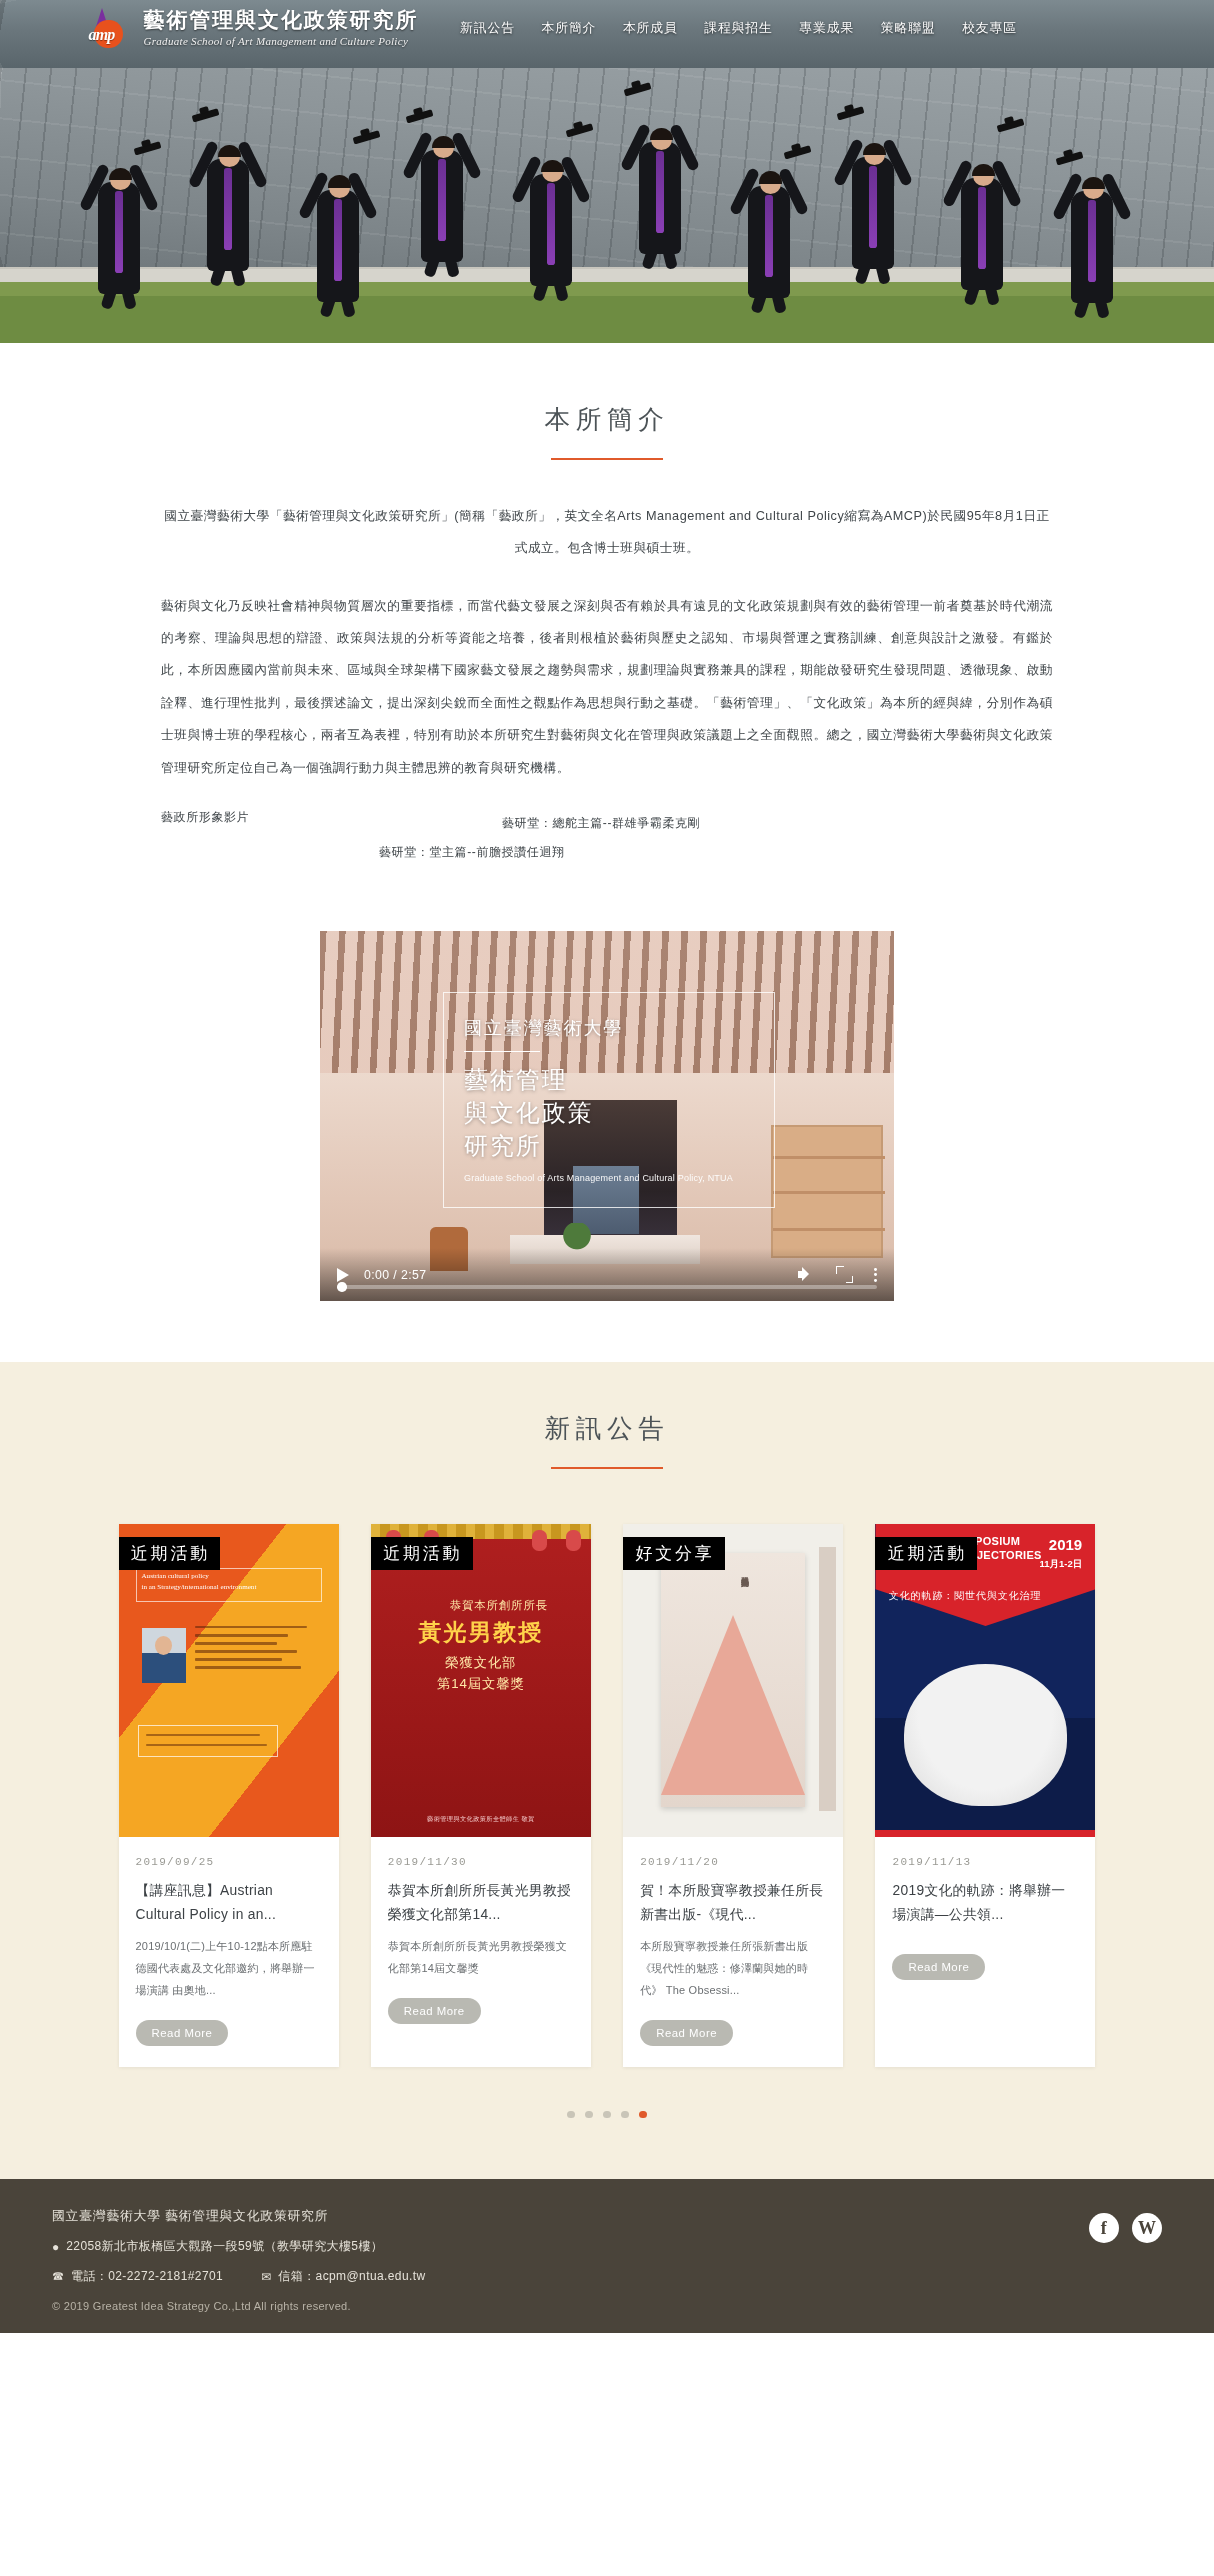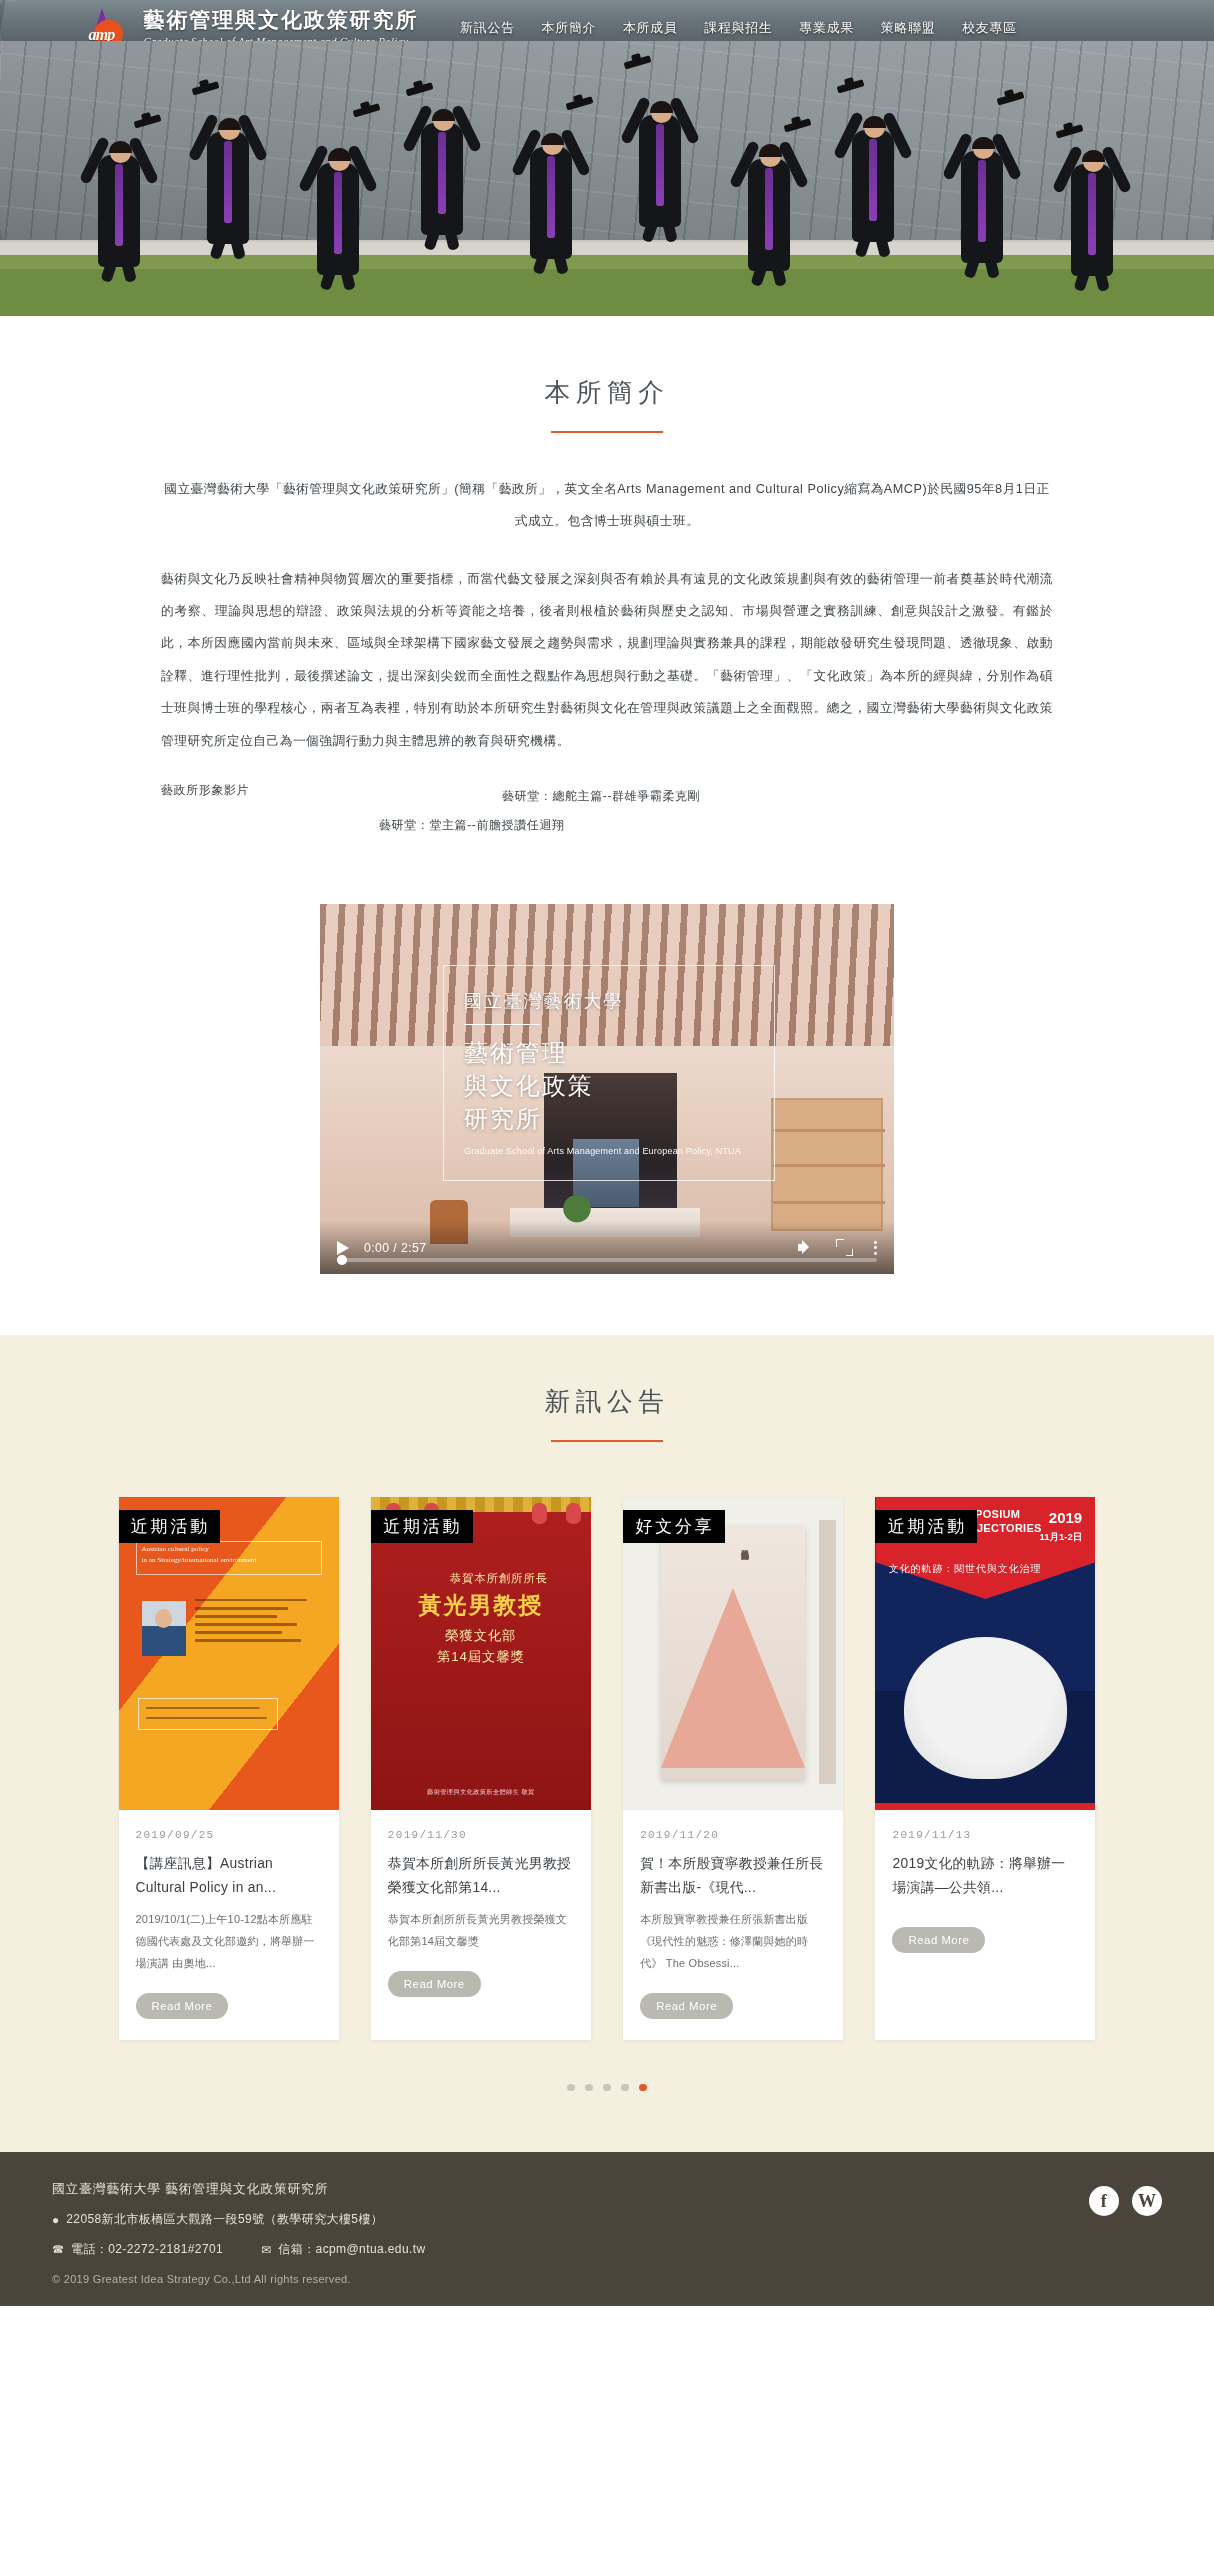--- a/index.html
+++ b/index.html
@@ -8,21 +8,21 @@
   body {
     font-family:"Liberation Sans", sans-serif;
     background:#ffffff;
     color:#333;
     -webkit-font-smoothing:antialiased;
   }
 
   
   .header {
     position:relative;
-    height:41px;
+    height:68px;
     width:1214px;
     overflow:hidden;
     background:#5d6a72;
   }
   .header-bg {
     position:absolute; inset:0;
     background:
       linear-gradient(118deg, rgba(255,255,255,.10) 0 1.9px, transparent 1.9px 36px),
       linear-gradient(62deg, rgba(255,255,255,.08) 0 2.8px, transparent 2.8px 44px),
       linear-gradient(100deg, rgba(0,0,0,.16) 0 5.7px, transparent 5.7px 66px),
@@ -527,21 +527,21 @@
     </div>
     <div class="v-overlay"></div>
     <div class="v-text">
       <div class="v-t1">國立臺灣藝術大學</div>
       <div class="v-line"></div>
       <div class="v-t2" id="vt2">
           <div>藝術管理</div>
           <div>與文化政策</div>
           <div>研究所</div>
         </div>
-      <div class="v-t3">Graduate School of Arts Management and European Policy, NTUA</div>
+      <div class="v-t3">Graduate School of Arts Management and Cultural Policy, NTUA</div>
     </div>
     <div class="v-ctrl">
       <div class="v-play"></div>
       <div class="v-time">0:00 / 2:57</div>
       <div class="v-right">
         <div class="v-ico v-vol"></div>
         <div class="v-ico v-fs"></div>
         <div class="v-dots">
             <span></span>
             <span></span>

